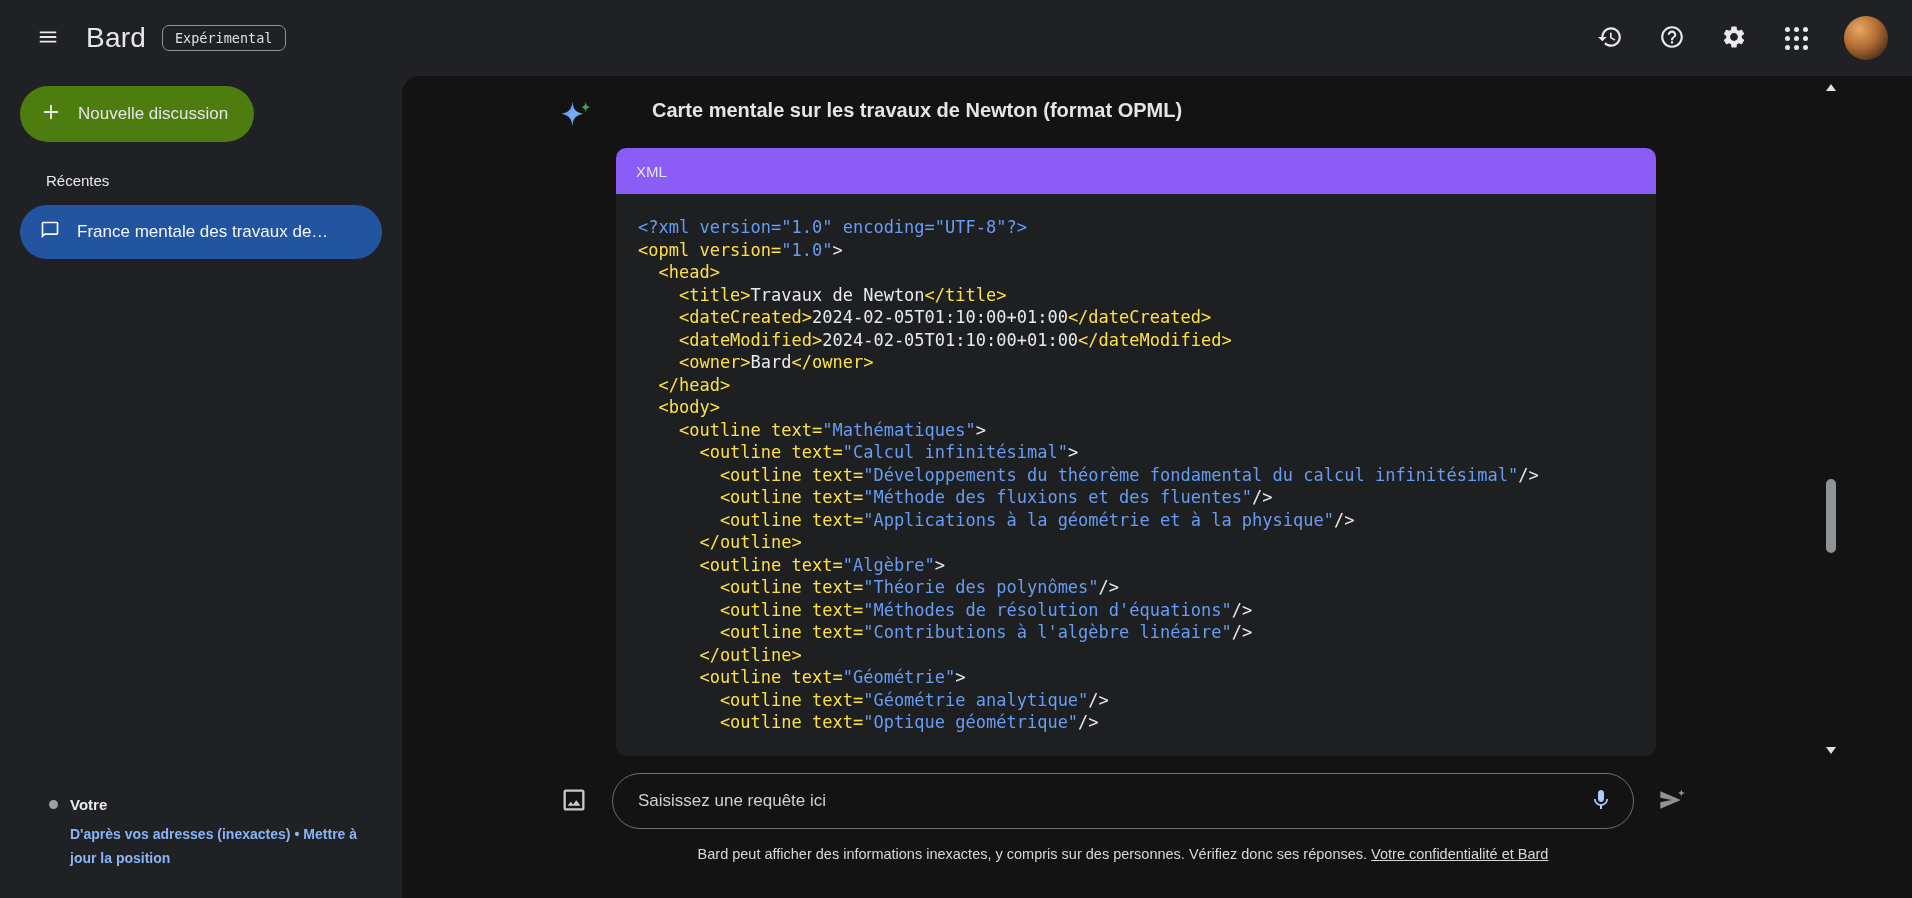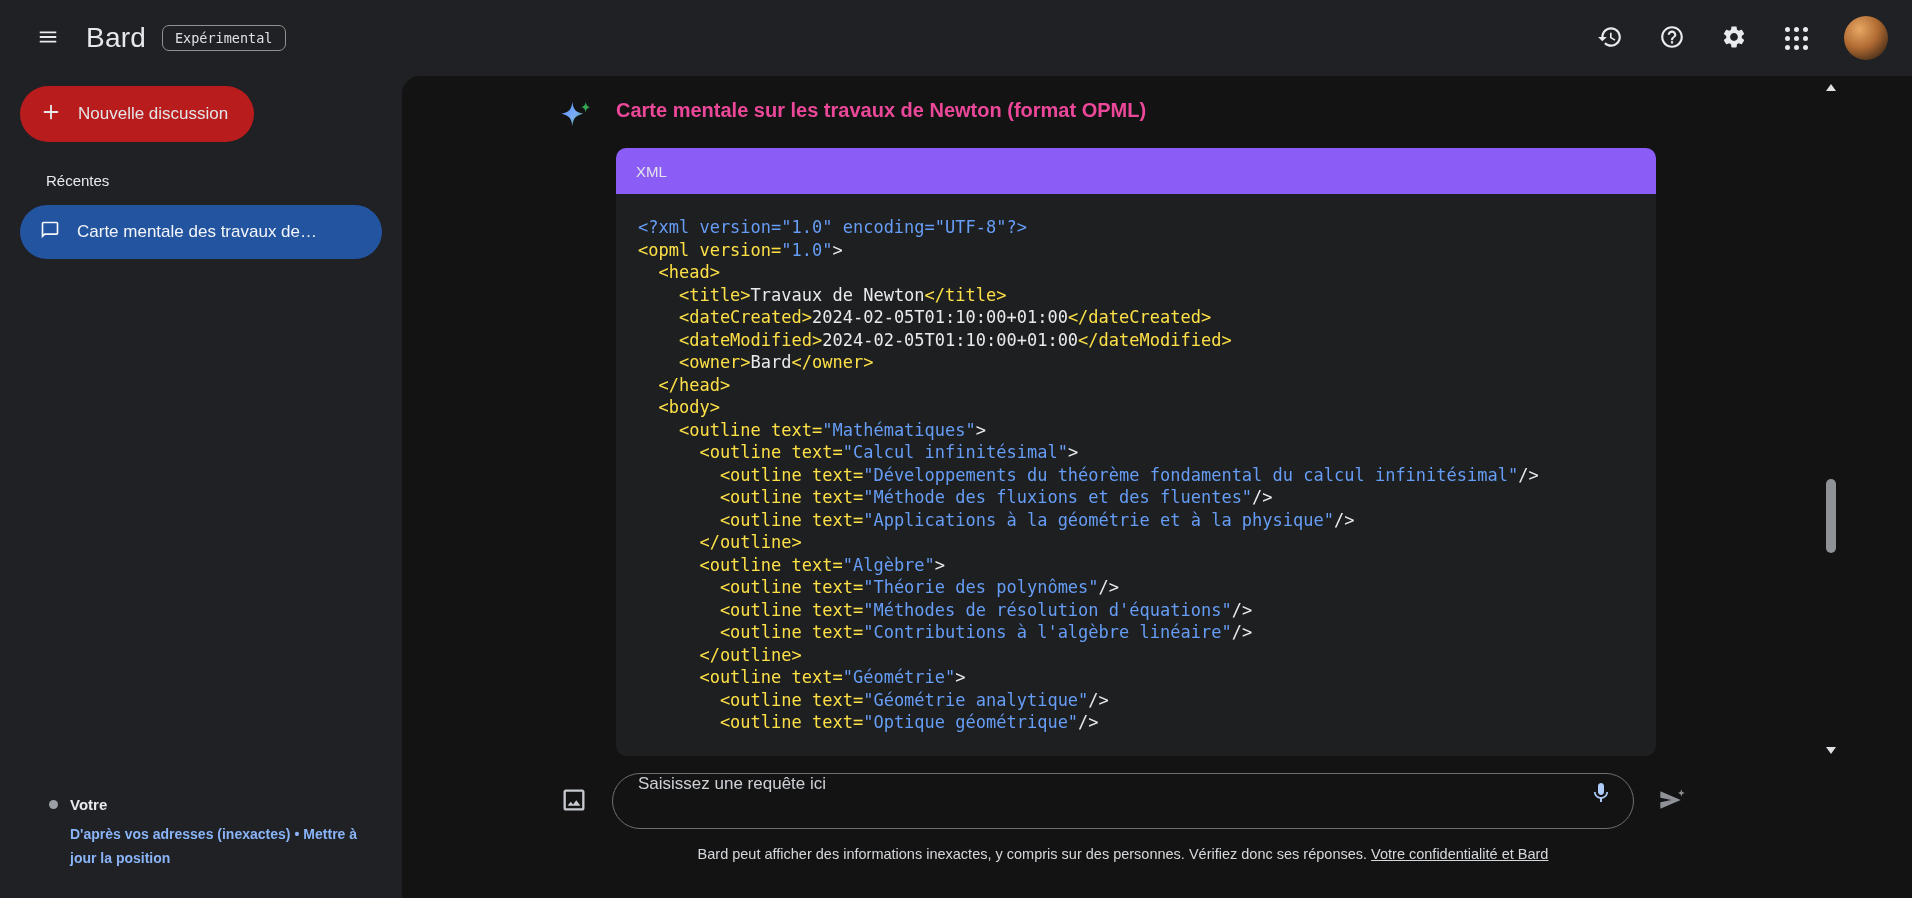--- a/index.html
+++ b/index.html
@@ -19,42 +19,42 @@
   .top-actions { margin-left:auto; display:flex; align-items:center; gap:34px; }
   .top-actions .icon-btn { width:28px; height:28px; }
   .dots { display:grid; grid-template-columns:repeat(3,5px); gap:4px; }
   .dots i { width:5px; height:5px; border-radius:50%; background:#e8eaed; }
   .avatar { width:44px; height:44px; border-radius:50%; cursor:pointer;
             background:radial-gradient(circle at 35% 30%, #e8a864 0%, #b06a32 45%, #5c3a1e 75%, #2e1c10 100%); }
 
   
   .sidebar { position:absolute; top:76px; left:0; width:402px; bottom:0; display:flex; flex-direction:column; }
   .new-chat { margin:10px 0 0 20px; height:56px; width:fit-content; border:none; border-radius:28px;
-              background:#b91c1c; color:#e3e5e8; font-size:17px; display:flex; align-items:center;
+              background:#4d7c0f; color:#e3e5e8; font-size:17px; display:flex; align-items:center;
               gap:16px; padding:0 26px 0 20px; cursor:pointer; font-family:inherit; }
   .recent-label { margin:30px 0 0 46px; font-size:15px; font-weight:normal; color:#e8eaed; }
   .conv-item { margin:16px 20px 0 20px; height:54px; border-radius:27px; background:#23549f;
                display:flex; align-items:center; gap:17px; padding:0 16px 0 20px; cursor:pointer;
                color:#f4f6fa; font-size:17px; white-space:nowrap; overflow:hidden; }
   .conv-label { overflow:hidden; text-overflow:ellipsis; }
   .location { margin-top:auto; padding:0 24px 28px 49px; }
   .loc-row1 { display:flex; align-items:center; gap:12px; font-size:15px; font-weight:bold; color:#e8eaed; }
   .loc-dot { width:9px; height:9px; border-radius:50%; background:#9aa0a6; }
   .loc-row2 { margin-left:21px; margin-top:9px; width:312px; font-size:14px; font-weight:bold;
               line-height:24px; color:#8ab4f8; }
   .loc-link { color:#8ab4f8; text-decoration:none; cursor:pointer; }
   .loc-sep { color:#8ab4f8; padding:0 4px; }
 
   
   .main { position:absolute; left:402px; top:76px; right:0; bottom:0; background:#131314;
           border-top-left-radius:18px; display:flex; flex-direction:column; }
   .chat-scroll { flex:1; position:relative; overflow:hidden; }
   .message { position:absolute; left:214px; top:20px; width:1040px; }
   .sparkle { position:absolute; left:-57px; top:2px; }
-  .msg-title { font-size:20px; line-height:28px; font-weight:bold; color:#ec4899; }
+  .msg-title { font-size:20px; line-height:28px; font-weight:bold; color:#e5e5e5;margin-left:36px; }
   .code-block { margin-top:24px; border-radius:10px; overflow:hidden; }
   .code-header { height:46px; background:#8b5cf6; display:flex; align-items:center; padding:0 20px;
                  font-size:15px; color:#e3e6e8; }
   .code-content { background:#1e1f20; padding:22px; font-family:"DejaVu Sans Mono", monospace;
                   font-size:17px; line-height:22.5px; white-space:pre; color:#e8eaed; }
   .tok-t { color:#fde047; }
   .tok-s { color:#669df6; }
   .tok-p { color:#e8eaed; }
 
   
@@ -62,21 +62,21 @@
   .sb-arrow { position:absolute; left:2px; width:0; height:0;
               border-left:5px solid transparent; border-right:5px solid transparent; }
   .sb-arrow.up { top:0; border-bottom:7px solid #dfe1e5; }
   .sb-arrow.down { bottom:0; border-top:7px solid #dfe1e5; }
   .sb-thumb { position:absolute; left:2px; top:59%; width:10px; height:74px; border-radius:5px; background:#8f9296; cursor:pointer; }
 
   
   .composer { display:flex; align-items:center; gap:16px; margin:0 218px 0 150px; height:74px; }
   .upload-btn { width:44px; height:44px; }
   .input-pill { flex:1; height:56px; border:1px solid #6c6f73; border-radius:28px;
-                display:flex; align-items:flex-start; padding:0 12px 0 25px; }
+                display:flex; align-items:center; padding:0 12px 0 25px; }
   .input-pill input { flex:1; background:transparent; border:none; outline:none;
                       color:#e8eaed; font-size:17px; font-family:inherit; }
   .input-pill input::placeholder { color:#ced2d6; opacity:1; }
   .mic-btn { width:40px; height:40px; }
   .send-btn { width:44px; height:44px; }
 
   
   .footer-note { height:60px; margin:0 218px 0 150px; text-align:center; padding-top:8px;
                  font-size:14.5px; color:#d5d8db; }
   .footer-note a { color:#d5d8db; text-decoration:underline; cursor:pointer; }
@@ -146,21 +146,21 @@
       </span>
       <span>Nouvelle discussion</span>
     </button>
     <div class="recent-label">Récentes</div>
     <div class="conv-item">
       <span>
         <svg width="20" height="20" viewBox="0 0 24 24">
             <path fill="#f4f6fa" d="M20 2H4c-1.1 0-1.99.9-1.99 2L2 22l4-4h14c1.1 0 2-.9 2-2V4c0-1.1-.9-2-2-2zm0 14H5.17L4 17.17V4h16v12z"></path>
           </svg>
       </span>
-      <span class="conv-label">Carte mentale des travaux de…</span>
+      <span class="conv-label">France mentale des travaux de…</span>
     </div>
     <div class="location">
       <div class="loc-row1">
         <span class="loc-dot"></span>
         <span>Votre</span>
       </div>
       <div class="loc-row2">
         <span class="loc-link">D'après vos adresses (inexactes)</span><span class="loc-sep">•</span><a class="loc-link">Mettre à jour la position</a>
       </div>
     </div>

